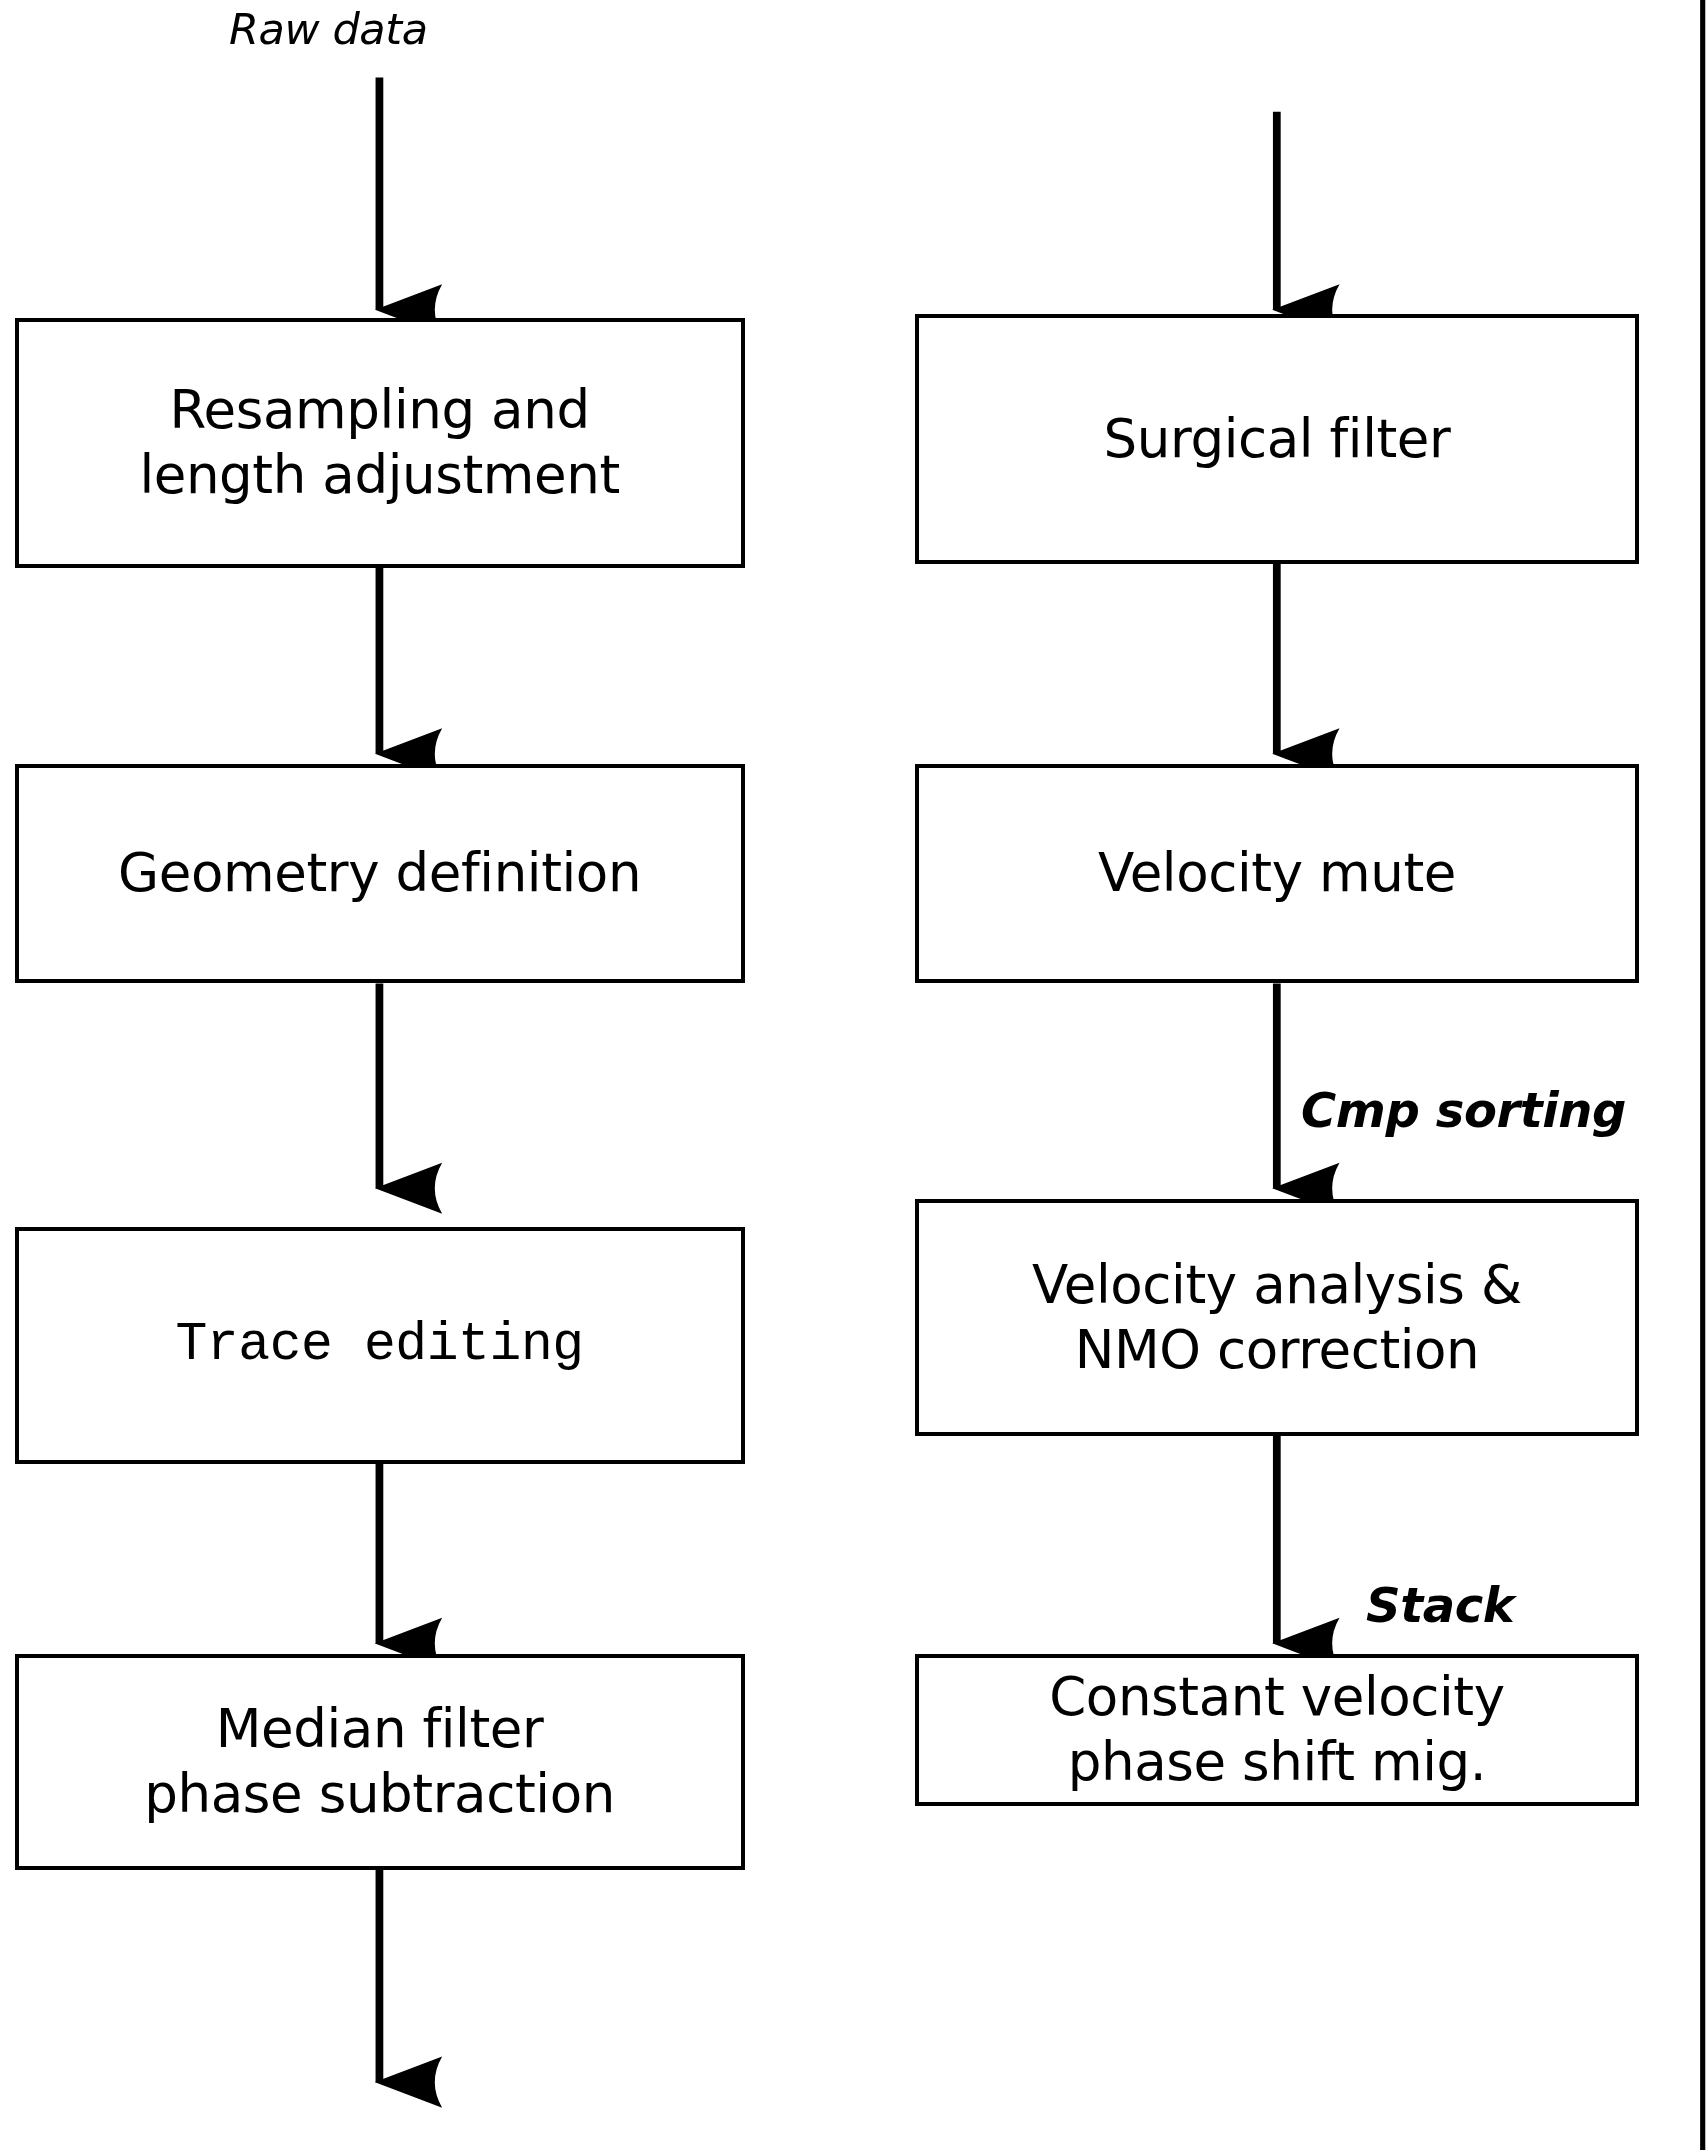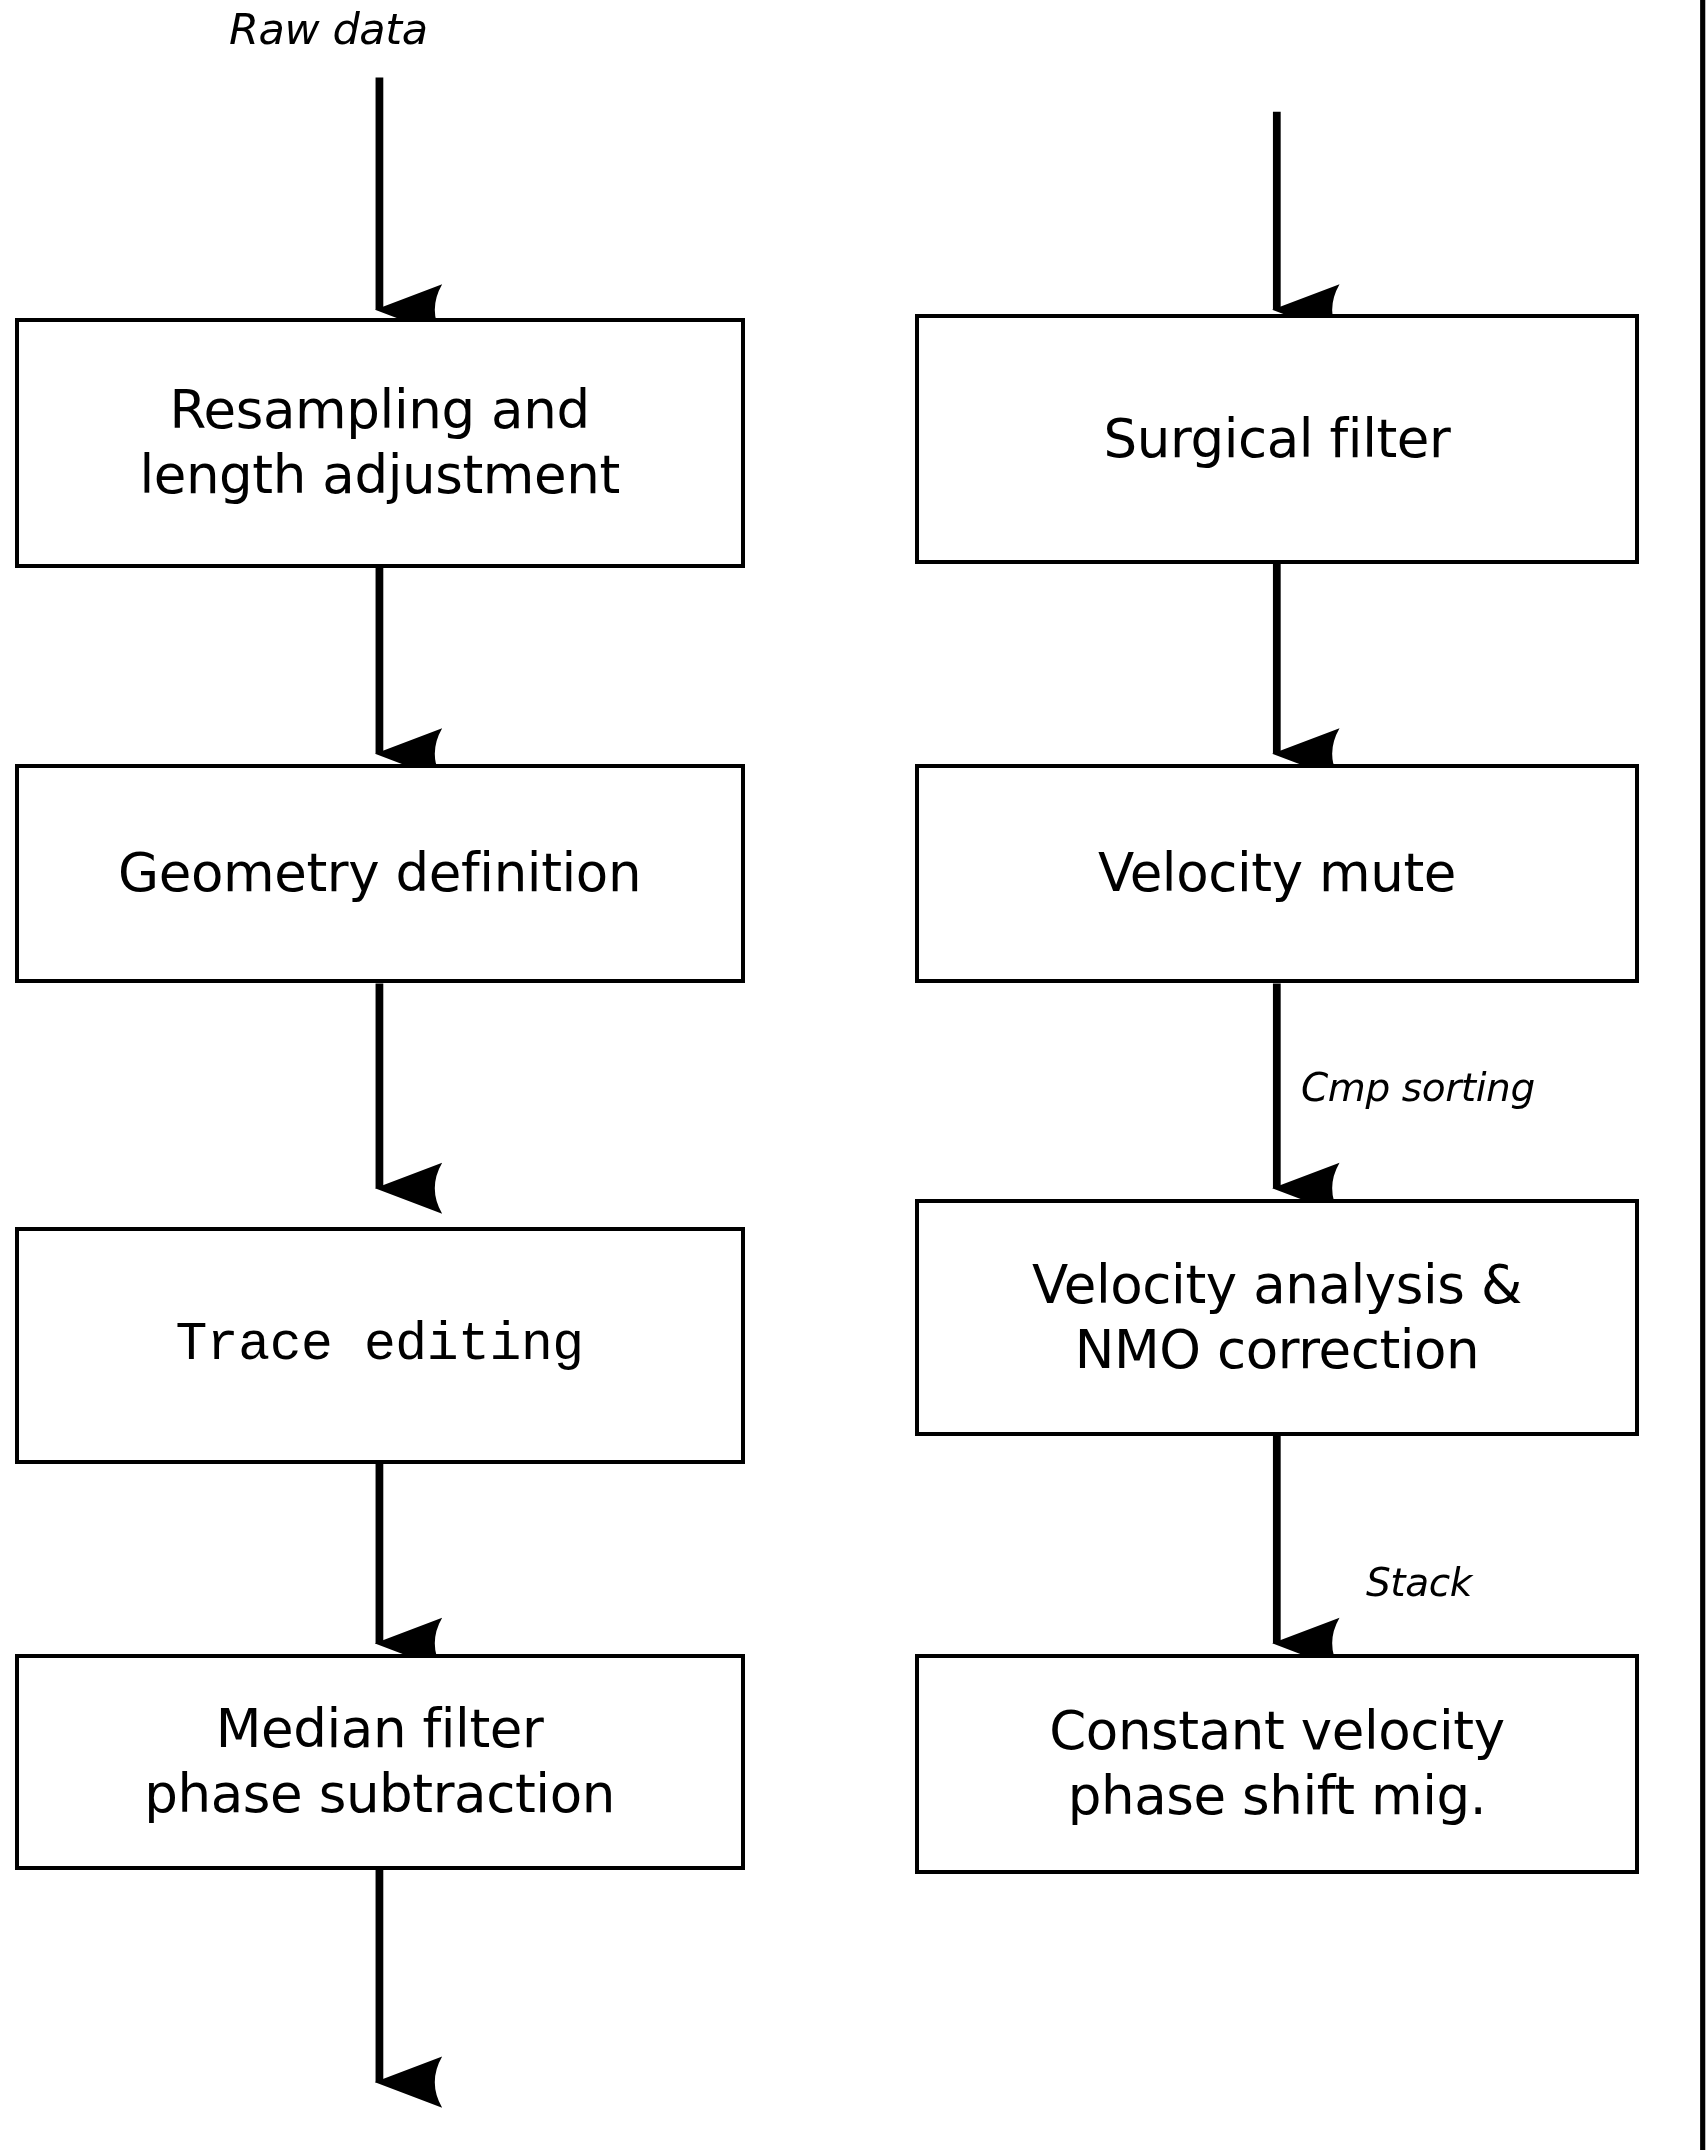--- a/index.html
+++ b/index.html
@@ -36,24 +36,25 @@
     line-height: 1.22;
     font-size: 53px;
     font-weight: 400;
     letter-spacing: -0.4px;
     white-space: pre-line;
   }
 
   .edge-label {
     position: absolute;
     font-style: italic;
-    font-size: 39px;
-    font-weight: 400;
+    font-size: 48px;
+    font-weight: 700;
     white-space: nowrap;
     letter-spacing: -0.4px;
+    margin-top: 17px;
   }
 
   .flow-title {
     position: absolute;
     font-style: italic;
     font-size: 43px;
     font-weight: 400;
     white-space: nowrap;
     letter-spacing: -0.4px;
   }
@@ -94,19 +95,19 @@
 <div class="node-box" style="left:14.6px; top:1654px; width:730px; height:216px;">Median filter
 phase subtraction</div>
 
 <div class="node-box" style="left:915px; top:314px; width:724px; height:250px;">Surgical filter</div>
 
 <div class="node-box" style="left:915px; top:764px; width:724px; height:219px;">Velocity mute</div>
 
 <div class="node-box" style="left:915px; top:1199px; width:724px; height:237px;">Velocity analysis &amp;
 NMO correction</div>
 
-<div class="node-box" style="left:915px; top:1654px; width:724px; height:220px;">Constant velocity
+<div class="node-box" style="left:915px; top:1654px; width:724px; height:152px;">Constant velocity
 phase shift mig.</div>
 
 <div class="edge-label" style="left:1301px; top:1065px;">Cmp sorting</div>
 
 <div class="edge-label" style="left:1366px; top:1560px;">Stack</div>
 
 
 </body></html>

